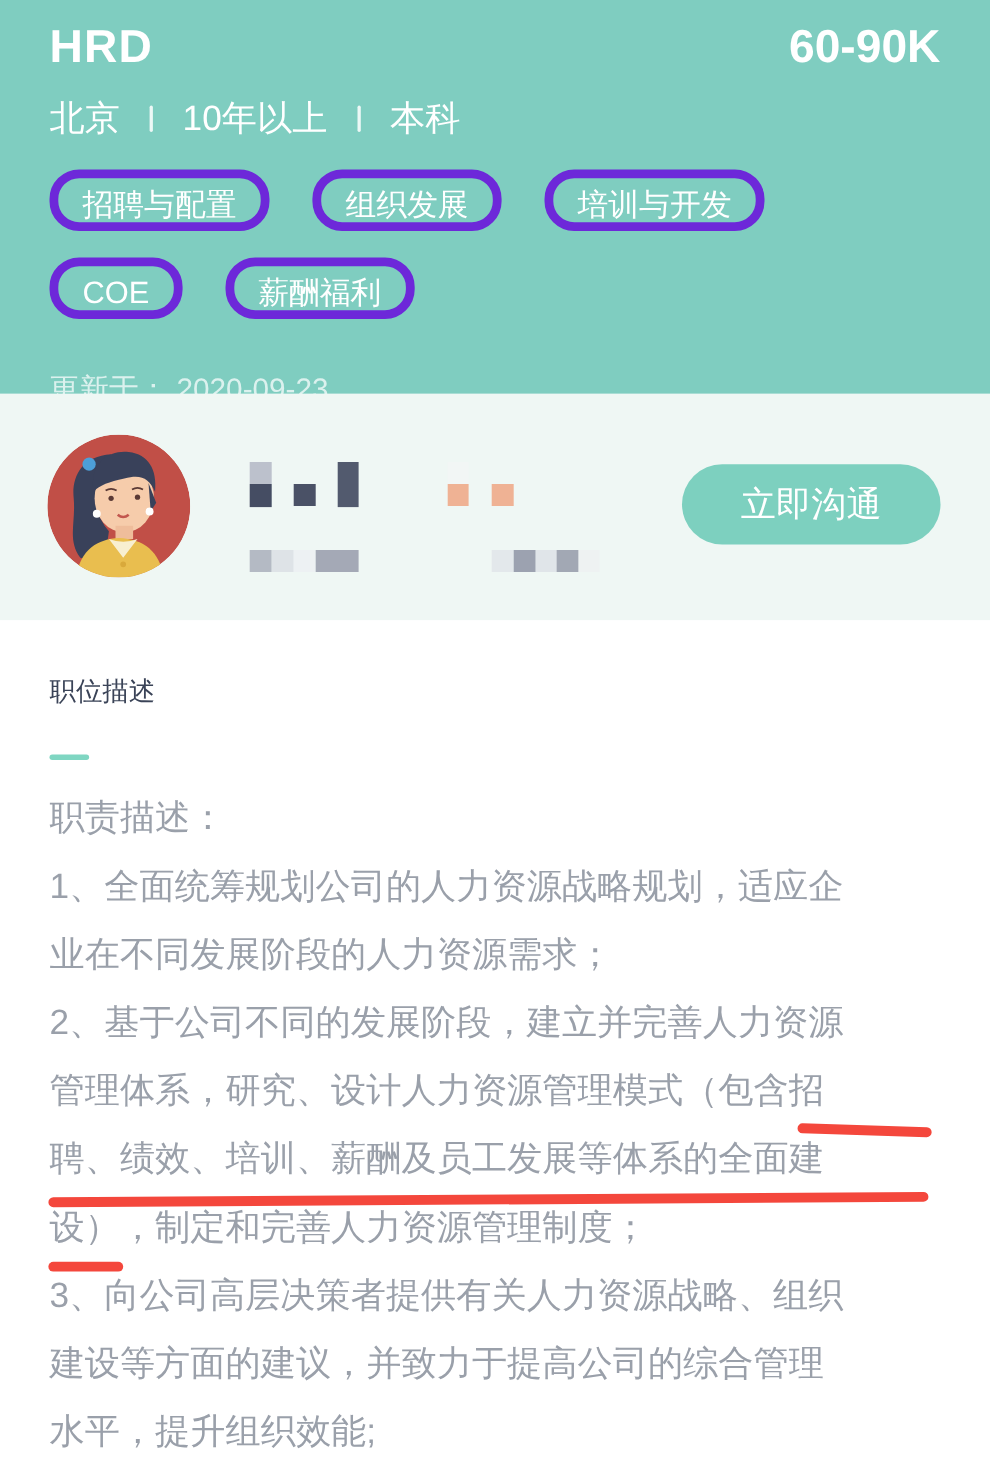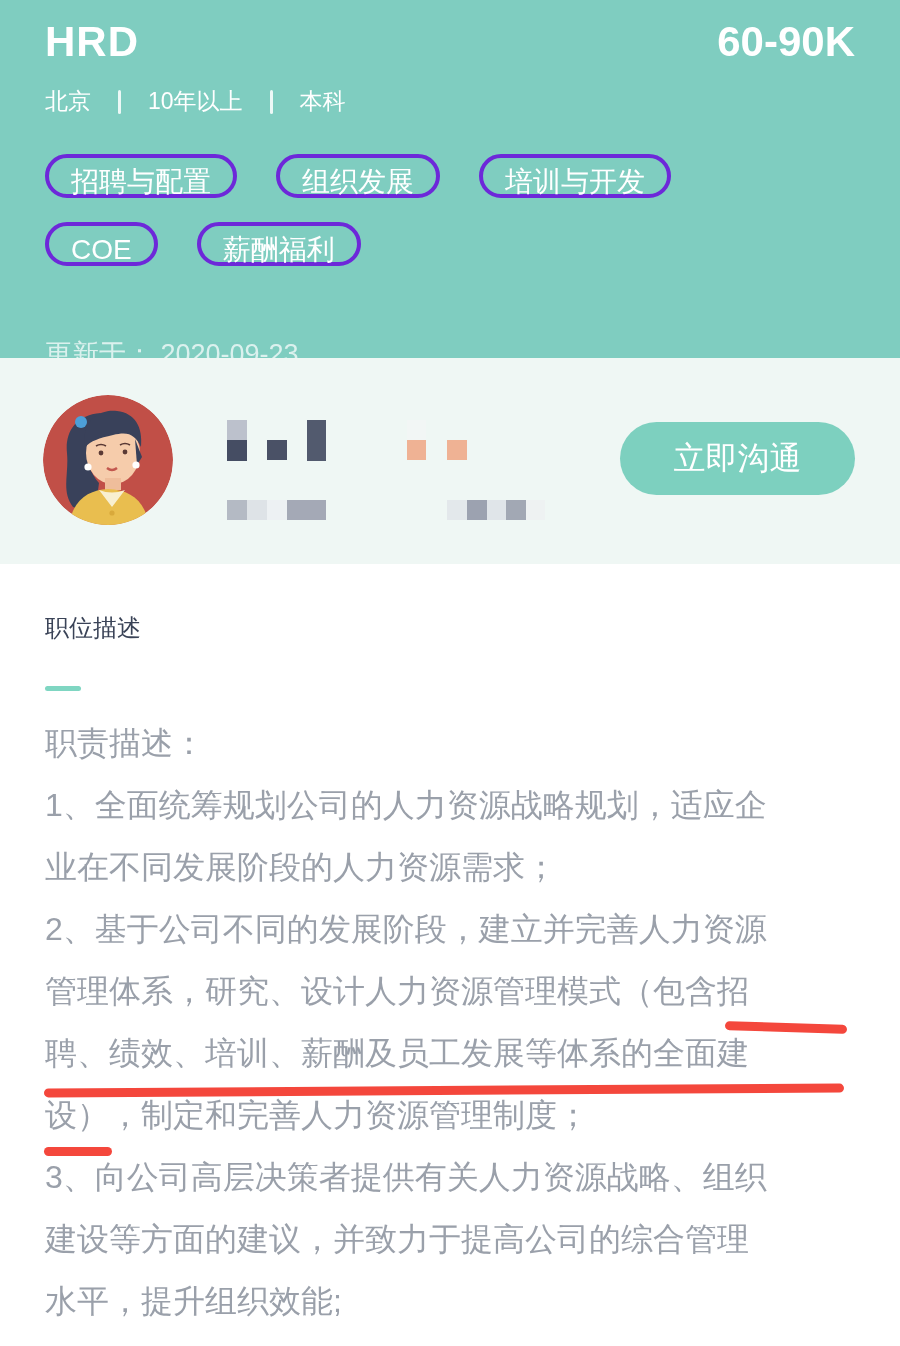--- a/index.html
+++ b/index.html
@@ -4,24 +4,24 @@
 <style>
   * { margin:0; padding:0; box-sizing:border-box; }
   html,body { background:#ffffff; }
   body { font-family:"Liberation Sans","DejaVu Sans",sans-serif; }
   .page { position:relative; width:900px; height:1346px; overflow:hidden; background:#ffffff; margin:0 auto; }
 
   
   .header { position:absolute; top:0; left:0; width:900px; height:358px; background:#7FCDC0; }
   .job-title { position:absolute; left:45px; top:18px; font-size:42px; font-weight:bold; color:#ffffff; letter-spacing:1px; }
   .salary { position:absolute; right:45px; top:18px; font-size:42px; font-weight:bold; color:#ffffff; }
-  .meta-row { position:absolute; left:45px; top:86px; display:flex; align-items:center; font-size:23px; color:#ffffff; }
+  .meta-row { position:absolute; left:45px; top:86px; display:flex; align-items:center; font-size:32px; color:#ffffff; }
   .meta-sep { width:3px; height:24px; background:rgba(255,255,255,.85); margin:0 27px; border-radius:2px; }
   .tags { position:absolute; left:45px; top:154px; width:810px; display:flex; flex-wrap:wrap; column-gap:39px; row-gap:12px; }
-  .tag { height:44px; line-height:48px; padding:0 22px; border:4px solid #6d28d9; border-radius:27px; color:#ffffff; font-size:28px; white-space:nowrap; }
+  .tag { height:56px; line-height:48px; padding:0 22px; border:8px solid #6d28d9; border-radius:27px; color:#ffffff; font-size:28px; white-space:nowrap; }
   .tag-break { flex-basis:100%; height:0; }
   .updated { position:absolute; left:45px; top:291px; font-size:27px; color:rgba(255,255,255,.72);margin-top:45px; }
 
   
   .card { position:absolute; top:358px; left:0; width:900px; height:206px; background:#EFF7F4; }
   .avatar { position:absolute; left:43px; top:37px; width:130px; height:130px; border-radius:50%; overflow:hidden; }
   .chat-btn { position:absolute; left:620px; top:64px; width:235px; height:73px; border:none; border-radius:37px; background:#7DD0BF; color:#ffffff; font-size:32px; font-family:inherit; cursor:pointer; display:flex; align-items:center; justify-content:center; }
 
   .rblock { position:absolute; }
   .rb-a-light { left:227px; top:62px;  width:20px; height:20px; background:#BCC1CC; }

